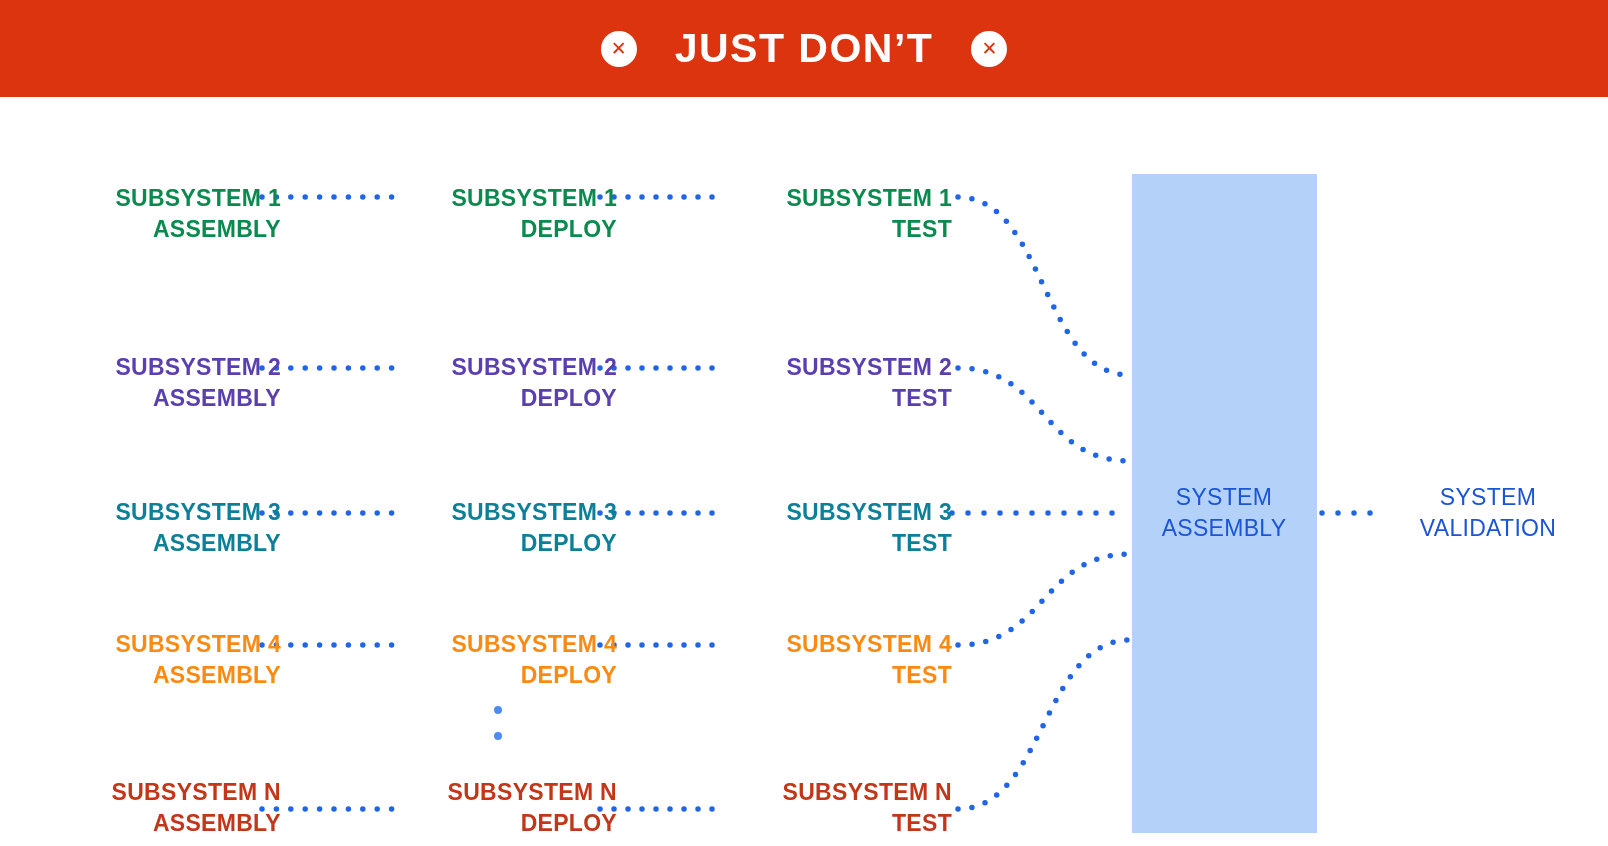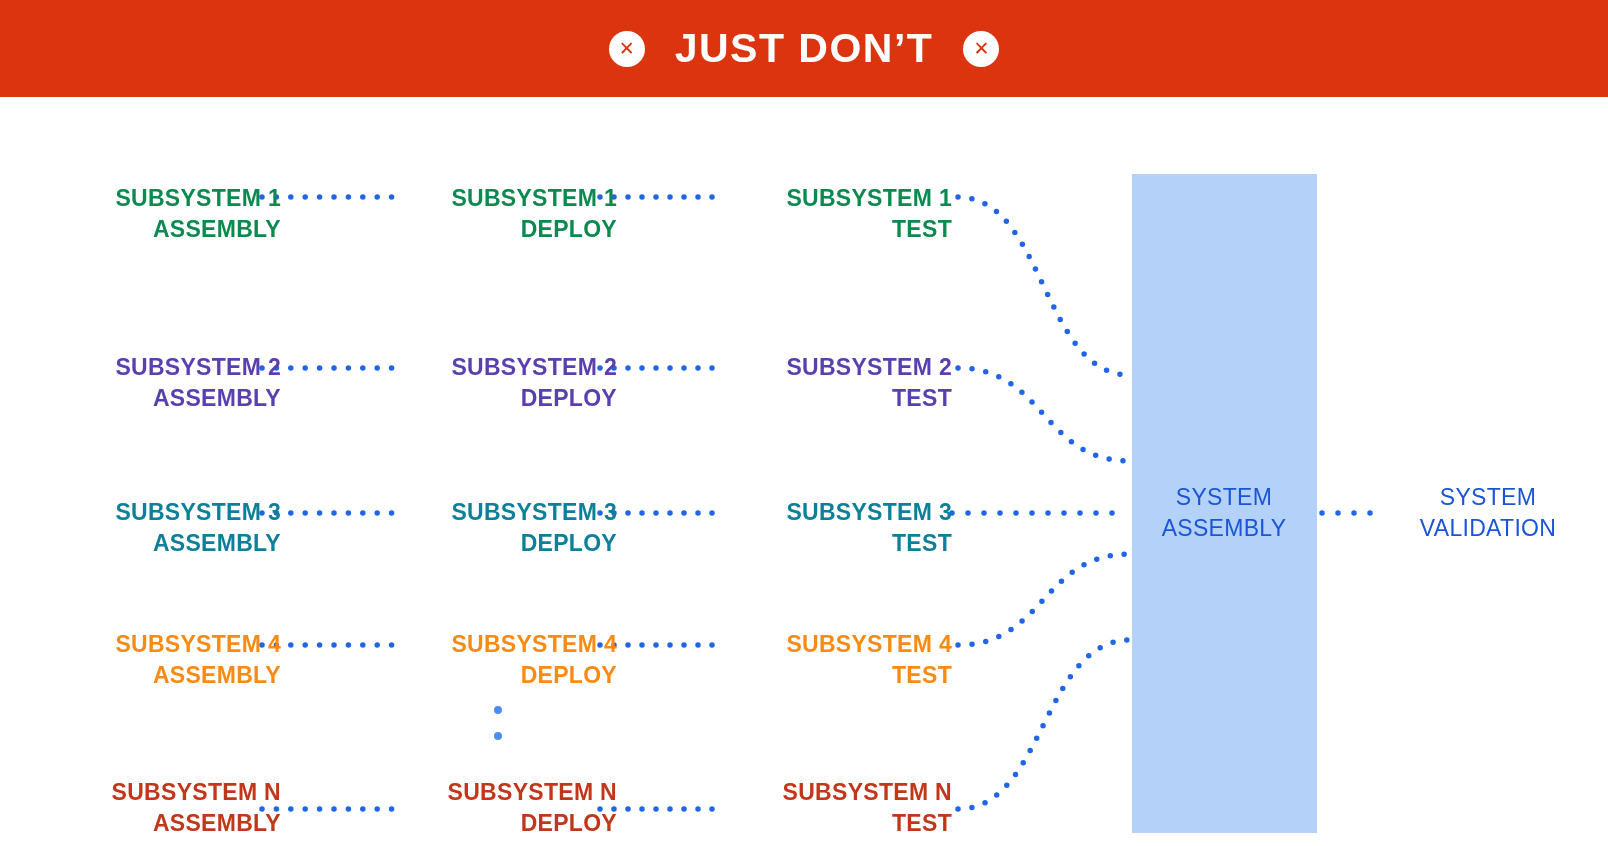--- a/index.html
+++ b/index.html
@@ -7,21 +7,21 @@
     position:relative;width:1608px;height:846px;overflow:hidden;background:#fff;
     font-family:"Liberation Sans","DejaVu Sans",sans-serif;
   }
   
   .banner{
     position:absolute;left:0;top:0;width:1608px;height:97px;
     background:var(--banner-bg,#DB340F);
     display:flex;align-items:center;justify-content:center;gap:22px;
   }
   .banner h1{
-    margin:8px;color:var(--banner-text,#fff);font-size:41px;font-weight:bold;
+    margin:16px;color:var(--banner-text,#fff);font-size:41px;font-weight:bold;
     letter-spacing:1.5px;
   }
   .x-badge{
     width:36px;height:36px;border-radius:50%;background:#fff;
     display:flex;align-items:center;justify-content:center;
     color:var(--banner-bg,#DB340F);font-size:19px;font-weight:bold;line-height:1;
   }
   
   svg.connectors{position:absolute;left:0;top:0;width:1608px;height:846px;}
   svg.connectors path{fill:none;stroke-linecap:round;}

